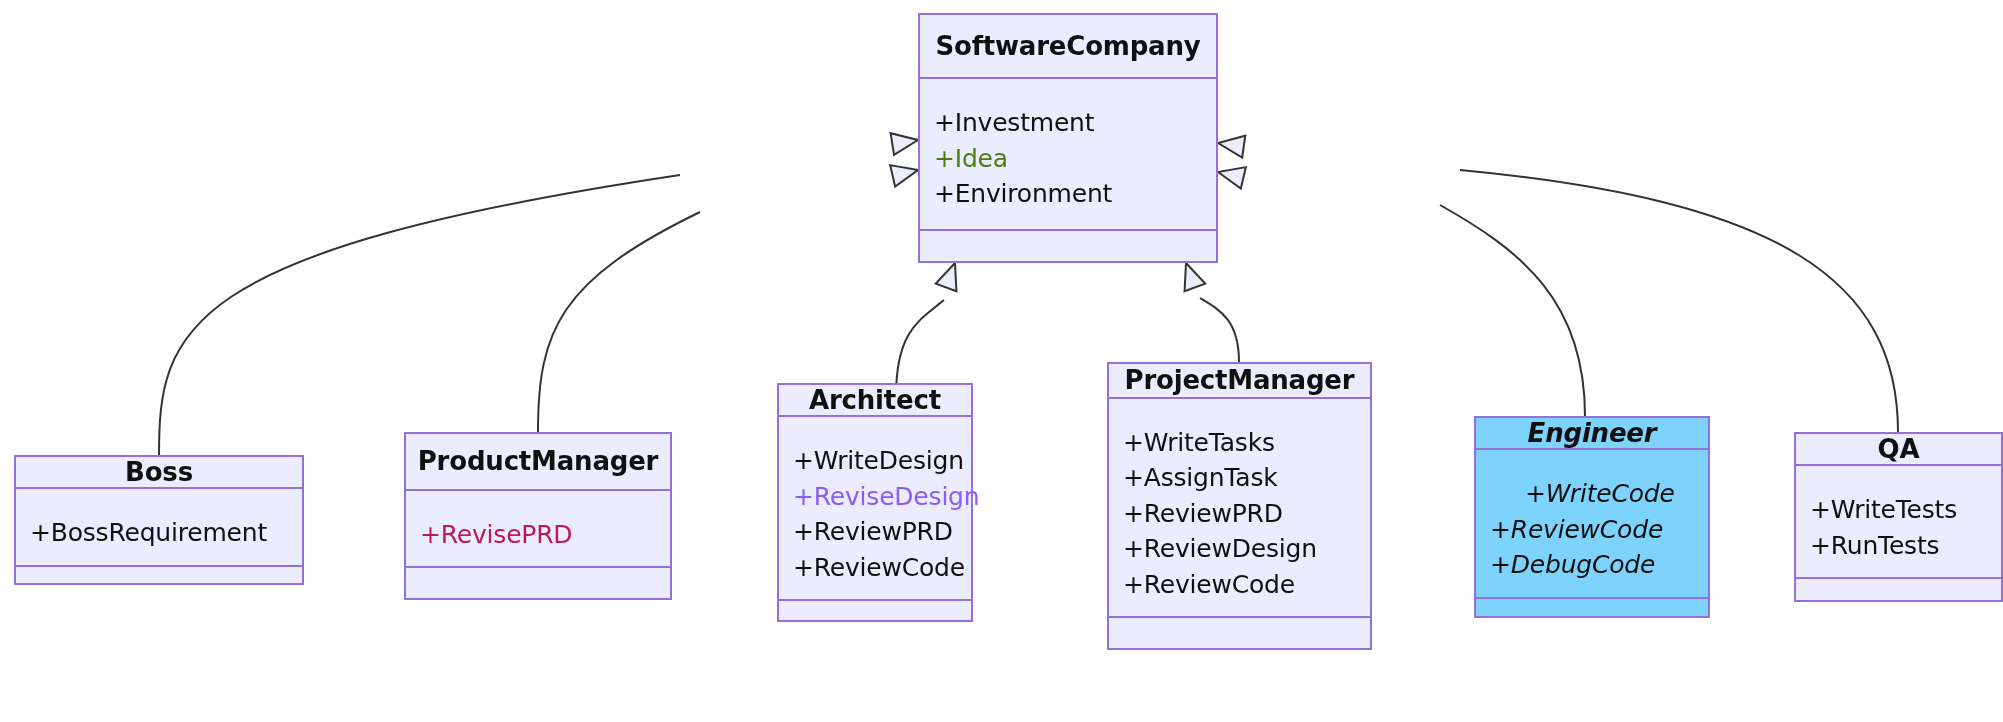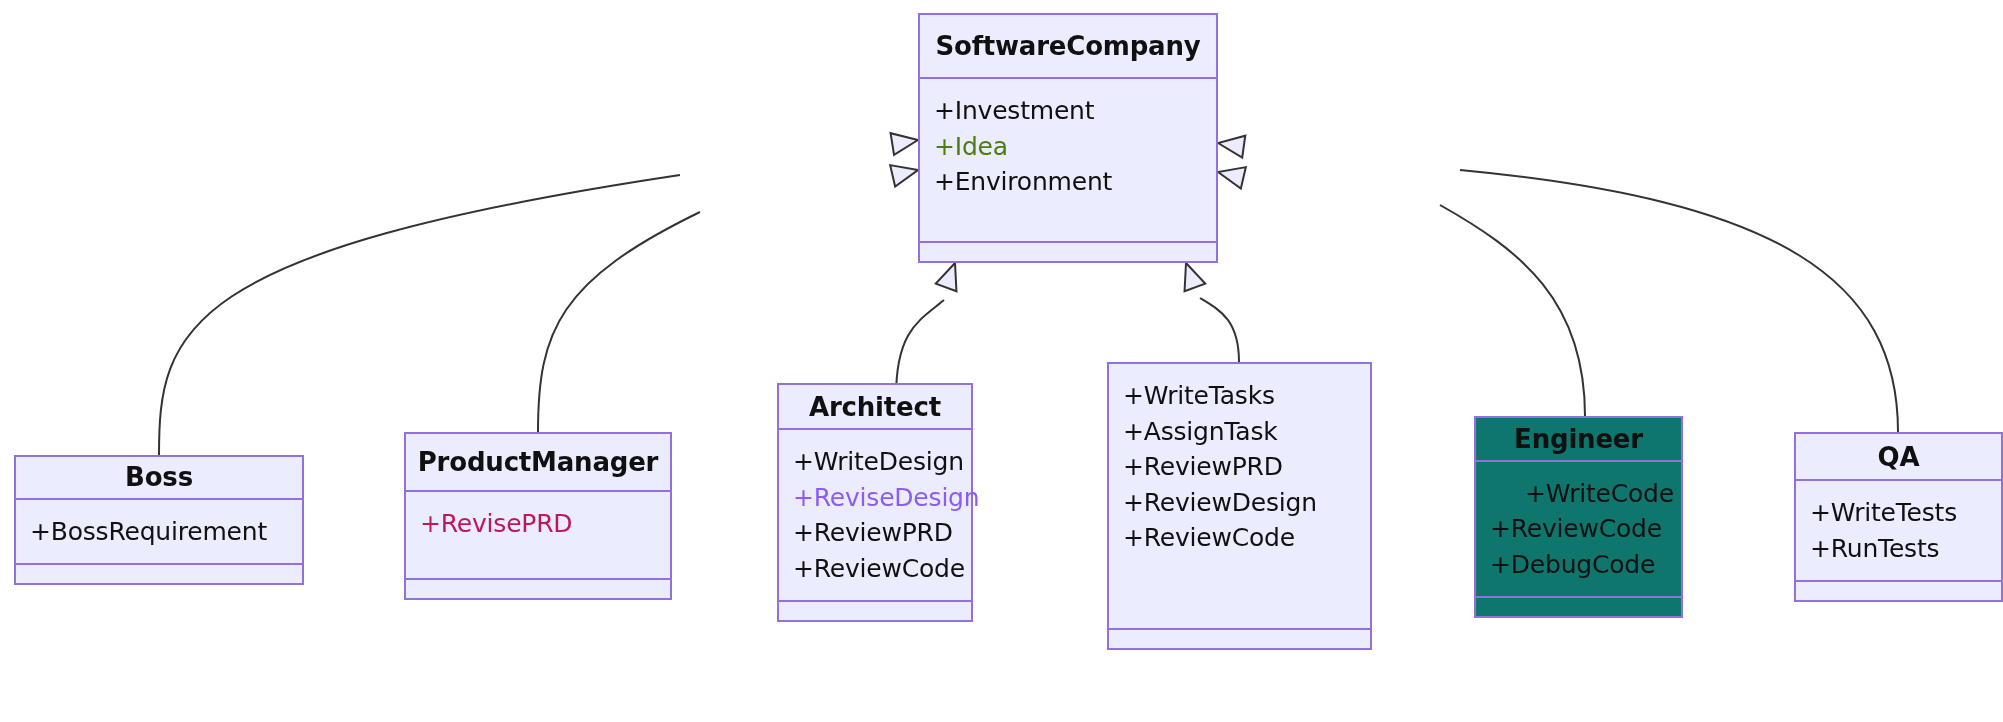--- a/index.html
+++ b/index.html
@@ -23,20 +23,21 @@
     height: 722px;
     pointer-events: none;
   }
   .uml-class {
     position: absolute;
     box-sizing: border-box;
     background: #ececff;
     border: 2px solid #9370db;
     display: flex;
     flex-direction: column;
+    gap: 12px;
   }
   .uml-title {
     box-sizing: border-box;
     text-align: center;
     font-weight: bold;
     font-size: 26px;
     color: #101010;
     padding: 9px 10px 11px 10px;
     border-bottom: 2px solid #9370db;
     letter-spacing: -0.2px;
@@ -121,30 +122,31 @@
         <div class="uml-title" style="border-bottom-color: rgb(147, 112, 219); color: rgb(16, 16, 16); height: 54px; display: flex; align-items: center; justify-content: center; padding: 0px 12px;">Architect</div>
         <div class="uml-attrs" style="border-bottom-color: rgb(147, 112, 219);">
           <div class="uml-attr-line" style="color: rgb(16, 16, 16);">+WriteDesign</div>
           <div class="uml-attr-line" style="color: #8b5cf6;">+ReviseDesign</div>
           <div class="uml-attr-line" style="color: rgb(16, 16, 16);">+ReviewPRD</div>
           <div class="uml-attr-line" style="color: rgb(16, 16, 16);">+ReviewCode</div>
         </div>
         <div class="uml-methods" style="height: 18px;"></div>
       </div>
       <div class="uml-class" style="left: 1107px; top: 362px; width: 265px; height: 288px; background: rgb(236, 236, 255); border-color: rgb(147, 112, 219);">
+        <div class="uml-title" style="border-bottom-color: rgb(147, 112, 219); color: rgb(16, 16, 16); height: 56px; display: flex; align-items: center; justify-content: center; padding: 0px 12px;">ProjectManager</div>
         <div class="uml-attrs" style="border-bottom-color: rgb(147, 112, 219);">
           <div class="uml-attr-line" style="color: rgb(16, 16, 16);">+WriteTasks</div>
           <div class="uml-attr-line" style="color: rgb(16, 16, 16);">+AssignTask</div>
           <div class="uml-attr-line" style="color: rgb(16, 16, 16);">+ReviewPRD</div>
           <div class="uml-attr-line" style="color: rgb(16, 16, 16);">+ReviewDesign</div>
           <div class="uml-attr-line" style="color: rgb(16, 16, 16);">+ReviewCode</div>
         </div>
         <div class="uml-methods" style="height: 18px;"></div>
       </div>
-      <div class="uml-class" style="left: 1474px; top: 416px; width: 209px; height: 202px; background: #0f766e; border-color: rgb(147, 112, 219);">
+      <div class="uml-class" style="left: 1474px; top: 416px; width: 236px; height: 202px; background: #7dd3fc; border-color: rgb(147, 112, 219); font-style: italic;">
         <div class="uml-title" style="border-bottom-color: rgb(147, 112, 219); color: rgb(16, 16, 16); height: 54px; display: flex; align-items: center; justify-content: center; padding: 0px 12px;">Engineer</div>
         <div class="uml-attrs" style="border-bottom-color: rgb(147, 112, 219);">
           <div class="uml-attr-line" style="color: rgb(16, 16, 16); margin-left: 35px;">+WriteCode</div>
           <div class="uml-attr-line" style="color: rgb(16, 16, 16);">+ReviewCode</div>
           <div class="uml-attr-line" style="color: rgb(16, 16, 16);">+DebugCode</div>
         </div>
         <div class="uml-methods" style="height: 18px;"></div>
       </div>
       <div class="uml-class" style="left: 1794px; top: 432px; width: 209px; height: 170px; background: rgb(236, 236, 255); border-color: rgb(147, 112, 219);">
         <div class="uml-title" style="border-bottom-color: rgb(147, 112, 219); color: rgb(16, 16, 16); height: 54px; display: flex; align-items: center; justify-content: center; padding: 0px 12px;">QA</div>

